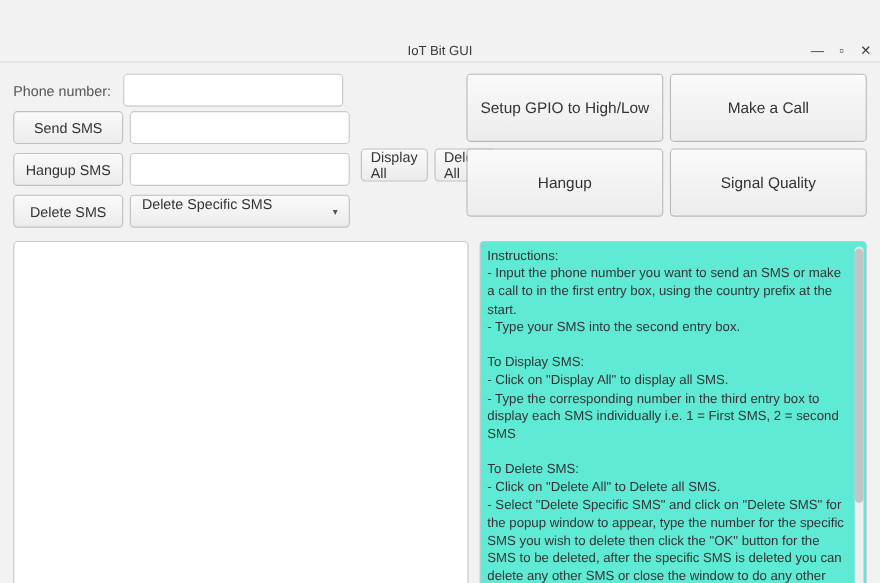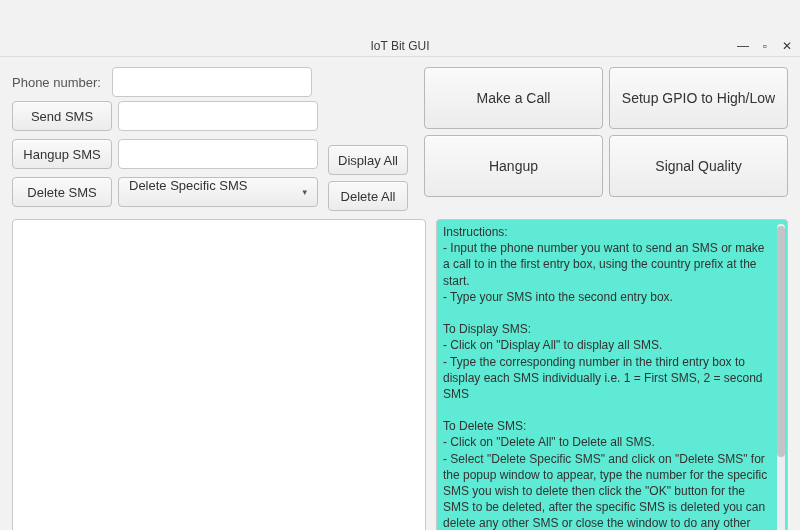--- a/index.html
+++ b/index.html
@@ -119,23 +119,22 @@
     right: 10px;
     top: 50%;
     transform: translateY(-50%);
     font-size: 9px;
     color: #555;
   }
 
   
   .mid-col {
     display: flex;
-    flex-direction: column;
+    flex-direction: row;
     gap: 6px;
-    justify-content: flex-end;
     padding-bottom: 0;
     width: 86px;
     flex-shrink: 0;
     margin-top: 68px;
   }
 
   
   .right-grid {
     flex: 1;
     display: grid;
@@ -247,22 +246,22 @@
         </div>
       </div>
     </div>
 
     <div class="mid-col">
       <div class="btn btn-mini">Display All</div>
       <div class="btn btn-mini">Delete All</div>
     </div>
 
     <div class="right-grid">
+      <div class="big-btn">Setup GPIO to High/Low</div>
       <div class="big-btn">Make a Call</div>
-      <div class="big-btn">Setup GPIO to High/Low</div>
       <div class="big-btn">Hangup</div>
       <div class="big-btn">Signal Quality</div>
     </div>
 
   </div>
 
   <div class="bottom-row">
     <div class="output-left"></div>
     <div class="output-right">
       <div class="content">Instructions:

